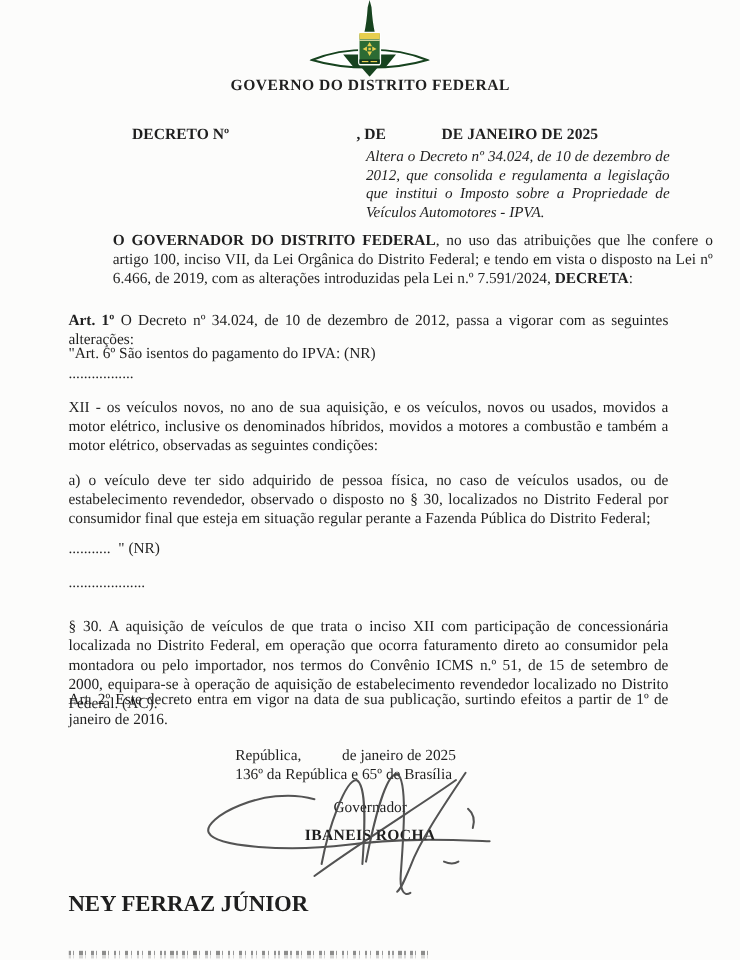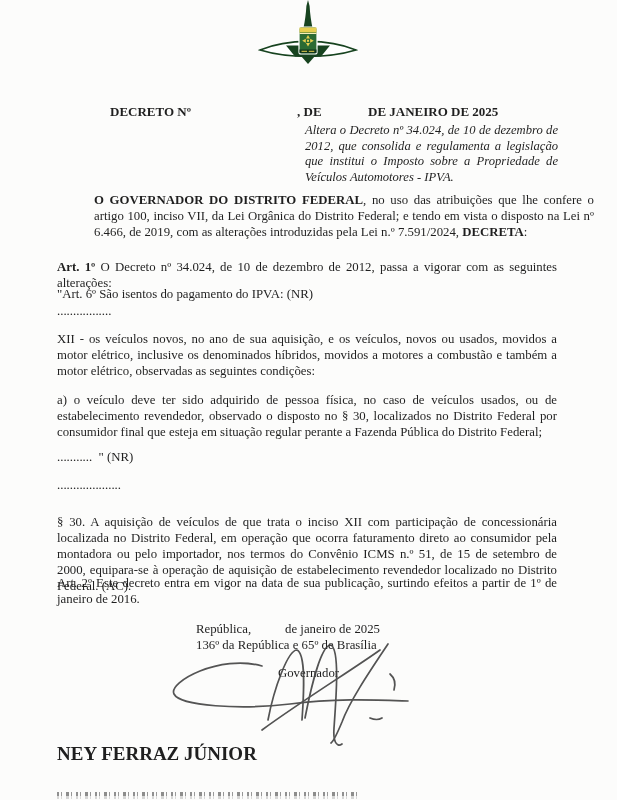--- a/index.html
+++ b/index.html
@@ -87,20 +87,21 @@
       <rect x="49" y="39.8" width="2" height="2"></rect>
     </g>
 
     <rect x="41.5" y="49.5" width="17" height="3.6" fill="#10351a"></rect>
     <g fill="#e7cf4f">
       <rect x="43.5" y="50.8" width="5.5" height="1"></rect>
       <rect x="50.8" y="50.8" width="5.5" height="1"></rect>
     </g>
   </svg>
 
+  <div class="abs center gov-title">GOVERNO DO DISTRITO FEDERAL</div>
 
   <div class="abs decree-line">
     <span class="decree-no">DECRETO Nº</span>
     <span class="decree-de">, DE</span>
     <span class="decree-date">DE JANEIRO DE 2025</span>
   </div>
 
   <div class="abs epigraph">Altera o Decreto nº 34.024, de 10 de dezembro de 2012, que consolida e regulamenta a legislação que institui o Imposto sobre a Propriedade de Veículos Automotores - IPVA.</div>
 
   <div class="abs body-p p-governor"><span style="font-weight: 700;">O GOVERNADOR DO DISTRITO FEDERAL</span><span>, no uso das atribuições que lhe confere o artigo 100, inciso VII, da Lei Orgânica do Distrito Federal; e tendo em vista o disposto na Lei nº 6.466, de 2019, com as alterações introduzidas pela Lei n.º 7.591/2024, </span><span style="font-weight: 700;">DECRETA</span><span>:</span></div>
@@ -135,20 +136,21 @@
       <path d="M112,36 C70,24 18,52 24,64 C30,76 90,80 140,74 C185,68 228,70 258,71"></path>
       <path d="M118,90 C124,58 138,20 147,20 C156,24 154,62 152,90"></path>
       <path d="M155,88 C162,52 172,14 181,15 C190,20 186,70 184,98 C183,110 186,118 192,114"></path>
       <path d="M238,14 C222,38 200,70 192,92 C187,104 184,111 181,113"></path>
       <path d="M112,100 C150,72 205,38 230,20"></path>
       <path d="M240,44 q7,6 4,16"></path>
       <path d="M220,88 q7,3 12,0"></path>
     </g>
   </svg>
 
+  <div class="abs center sig-name">IBANEIS ROCHA</div>
   <div class="abs center sig-role">Governador</div>
 
   <div class="abs secretary">
     <div class="sec-name">NEY FERRAZ JÚNIOR</div>
   </div>
 
   <div class="abs clipped-line"></div>
 
 </div>
 

